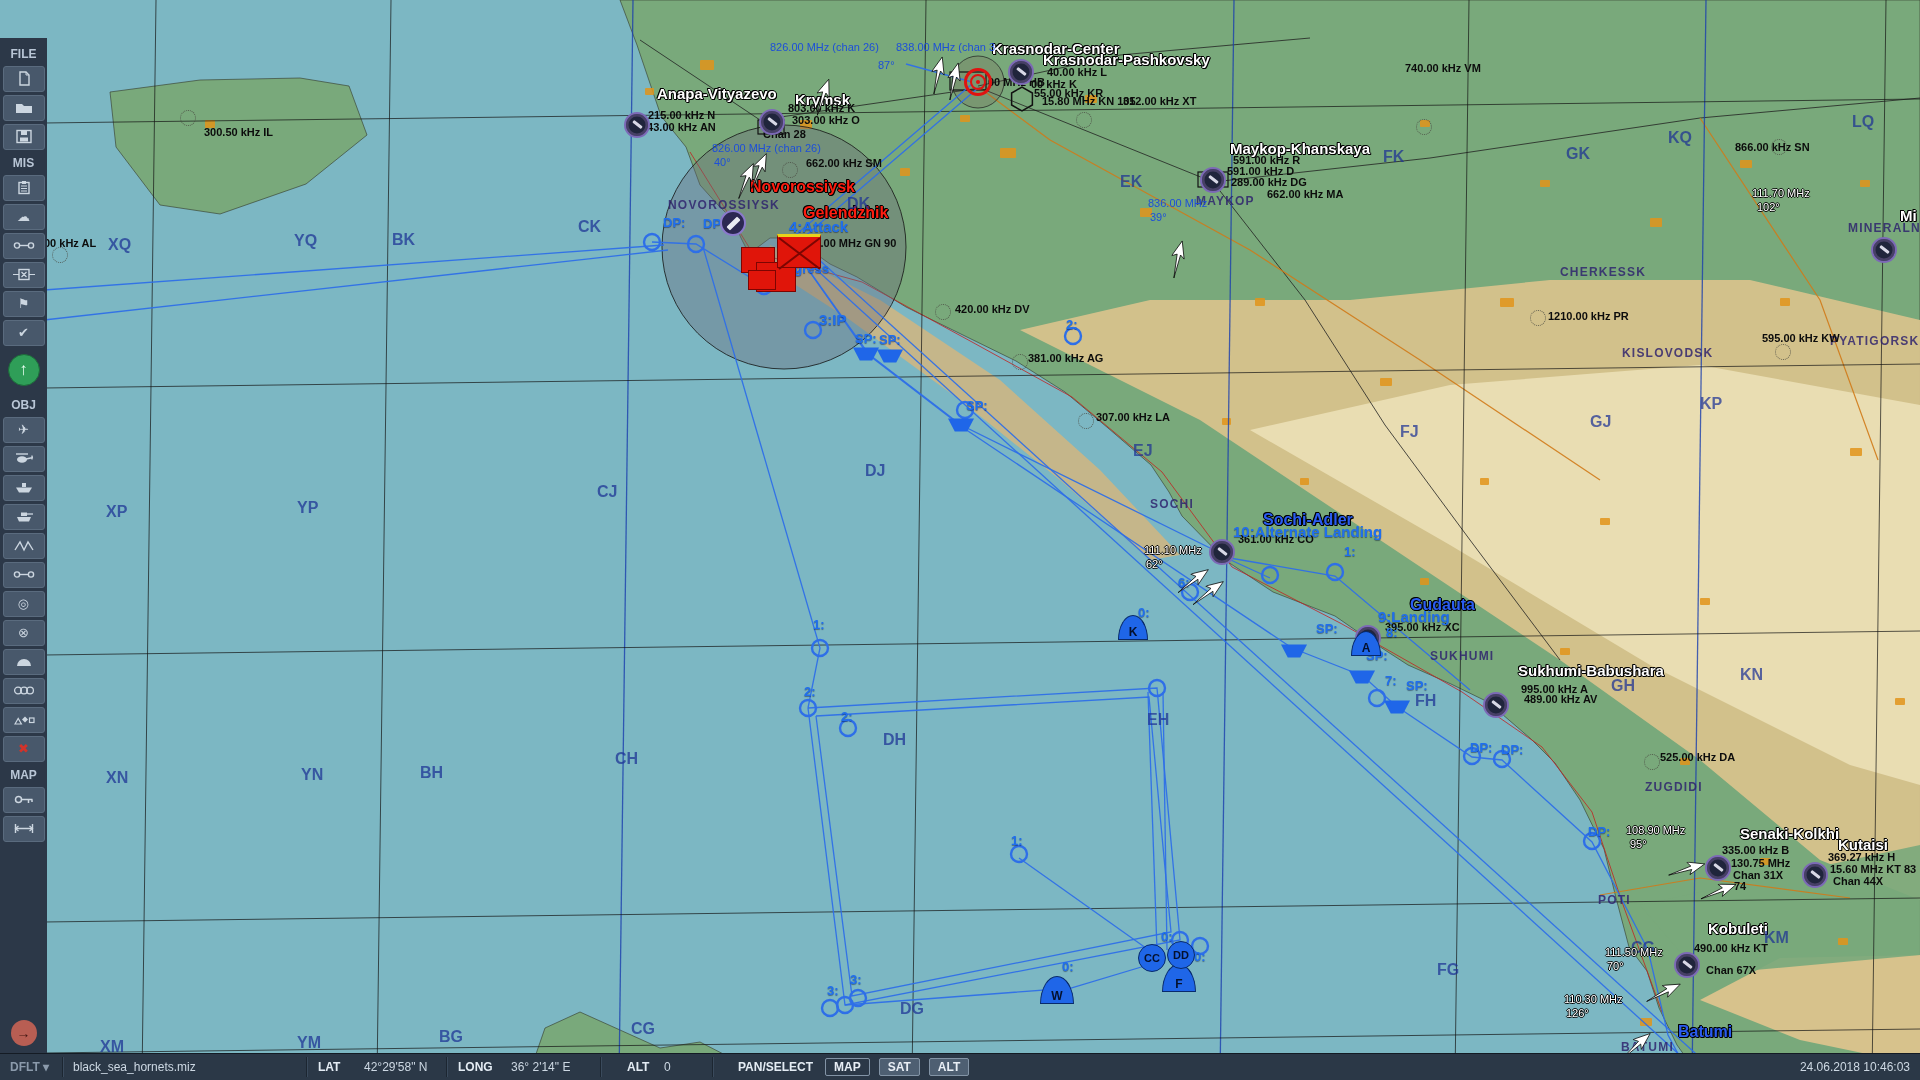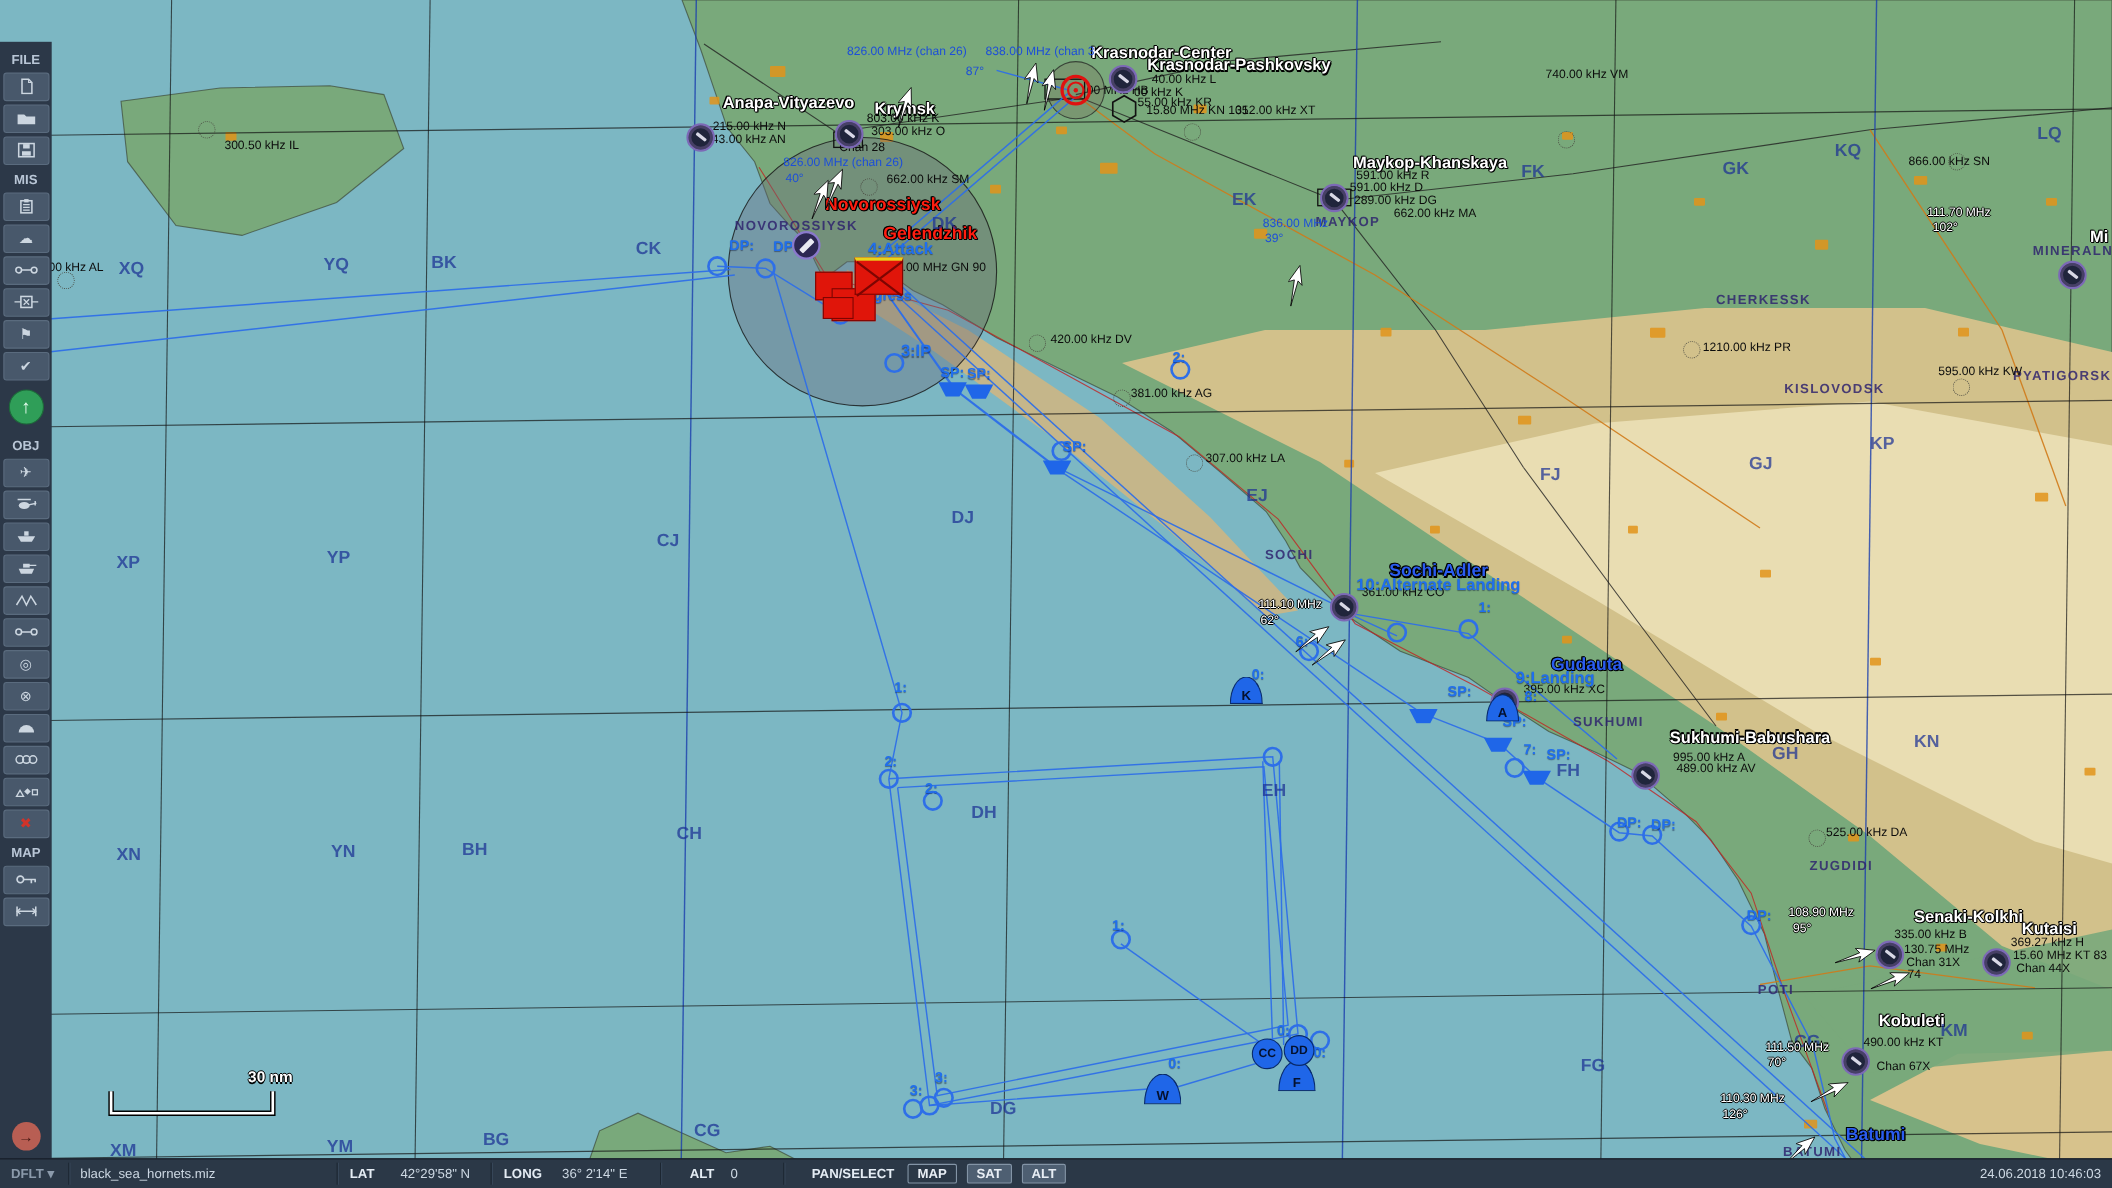--- a/index.html
+++ b/index.html
@@ -37,21 +37,21 @@
   #map-svg{position:absolute;left:0;top:0;}
   #map-labels{position:absolute;inset:0;}
   .lbl{position:absolute;white-space:nowrap;line-height:1;}
   .apw,.apr,.apb{font-weight:bold;font-size:15px;
     text-shadow:1px 0 #000,-1px 0 #000,0 1px #000,0 -1px #000,1px 1px #000,-1px -1px #000;}
   .apw{color:#ffffff;}
   .apr{color:#ff1d10;font-size:16px;}
   .apb{color:#2a5cf0;font-size:16px;padding-left:20px;}
   .city{color:rgba(46,34,110,.83);font-weight:bold;font-size:12px;letter-spacing:1.2px;}
   .grid{color:rgba(28,48,148,.72);font-weight:bold;font-size:16px;}
-  .freq{color:#0c0c0c;font-size:11px;}
+  .freq{color:#0c0c0c;font-size:11px;font-weight:bold;}
   .freqb{color:#1d4fd8;font-size:11px;}
   .ils{color:#fff;font-size:11px;text-shadow:1px 0 #000,-1px 0 #000,0 1px #000,0 -1px #000;}
   .wp{color:#1f6fee;font-weight:bold;font-size:13px;text-shadow:0 1px 1px rgba(0,10,50,.45);}
   .wpbig{font-size:15px;}
   
   .u{position:absolute;box-sizing:border-box;}
   .dome{background:#1f66e8;border:1.5px solid #082a6b;border-radius:50% 50% 0 0/100% 100% 0 0;
         display:flex;align-items:flex-end;justify-content:center;color:#04112e;font-weight:bold;font-size:12px;}
   .ucir{background:#1f66e8;border:1.5px solid #082a6b;border-radius:50%;
         display:flex;align-items:center;justify-content:center;color:#04112e;font-weight:bold;font-size:11px;}
@@ -445,27 +445,20 @@
         <div class="arrow" style="left: 1700px; top: 884px; transform: rotate(-20deg);"><svg width="40" height="14">
             <path d="M0,8 L24,5 L21,0 L38,6.5 L21,13 L24,8.5 Z" fill="#fff" stroke="#000" stroke-width=".7"></path>
           </svg></div>
         <div class="arrow" style="left: 1645px; top: 985px; transform: rotate(-25deg);"><svg width="40" height="14">
             <path d="M0,8 L24,5 L21,0 L38,6.5 L21,13 L24,8.5 Z" fill="#fff" stroke="#000" stroke-width=".7"></path>
           </svg></div>
         <div class="arrow" style="left: 1618px; top: 1038px; transform: rotate(-40deg);"><svg width="40" height="14">
             <path d="M0,8 L24,5 L21,0 L38,6.5 L21,13 L24,8.5 Z" fill="#fff" stroke="#000" stroke-width=".7"></path>
           </svg></div>
       </div>
-    <div id="scalebar">
-      <svg width="180" height="48">
-        <path d="M5,21 V41 H152 V21" fill="none" stroke="#000" stroke-width="5"></path>
-        <path d="M5,21 V41 H152 V21" fill="none" stroke="#fff" stroke-width="2.4"></path>
-      </svg>
-      <span id="scale-text">30 nm</span>
-    </div>
   </div>
 
 
   <div id="toolbar">
       <div class="tb-label">FILE</div>
       <div class="tb-btn">
         <span>
           <svg width="22" height="15">
             <path d="M7,1 h6 l3,3 v10 h-9 z" fill="none" stroke="#ccd6e0" stroke-width="1.4"></path>
             <path d="M13,1 v3 h3" fill="none" stroke="#ccd6e0"></path>

